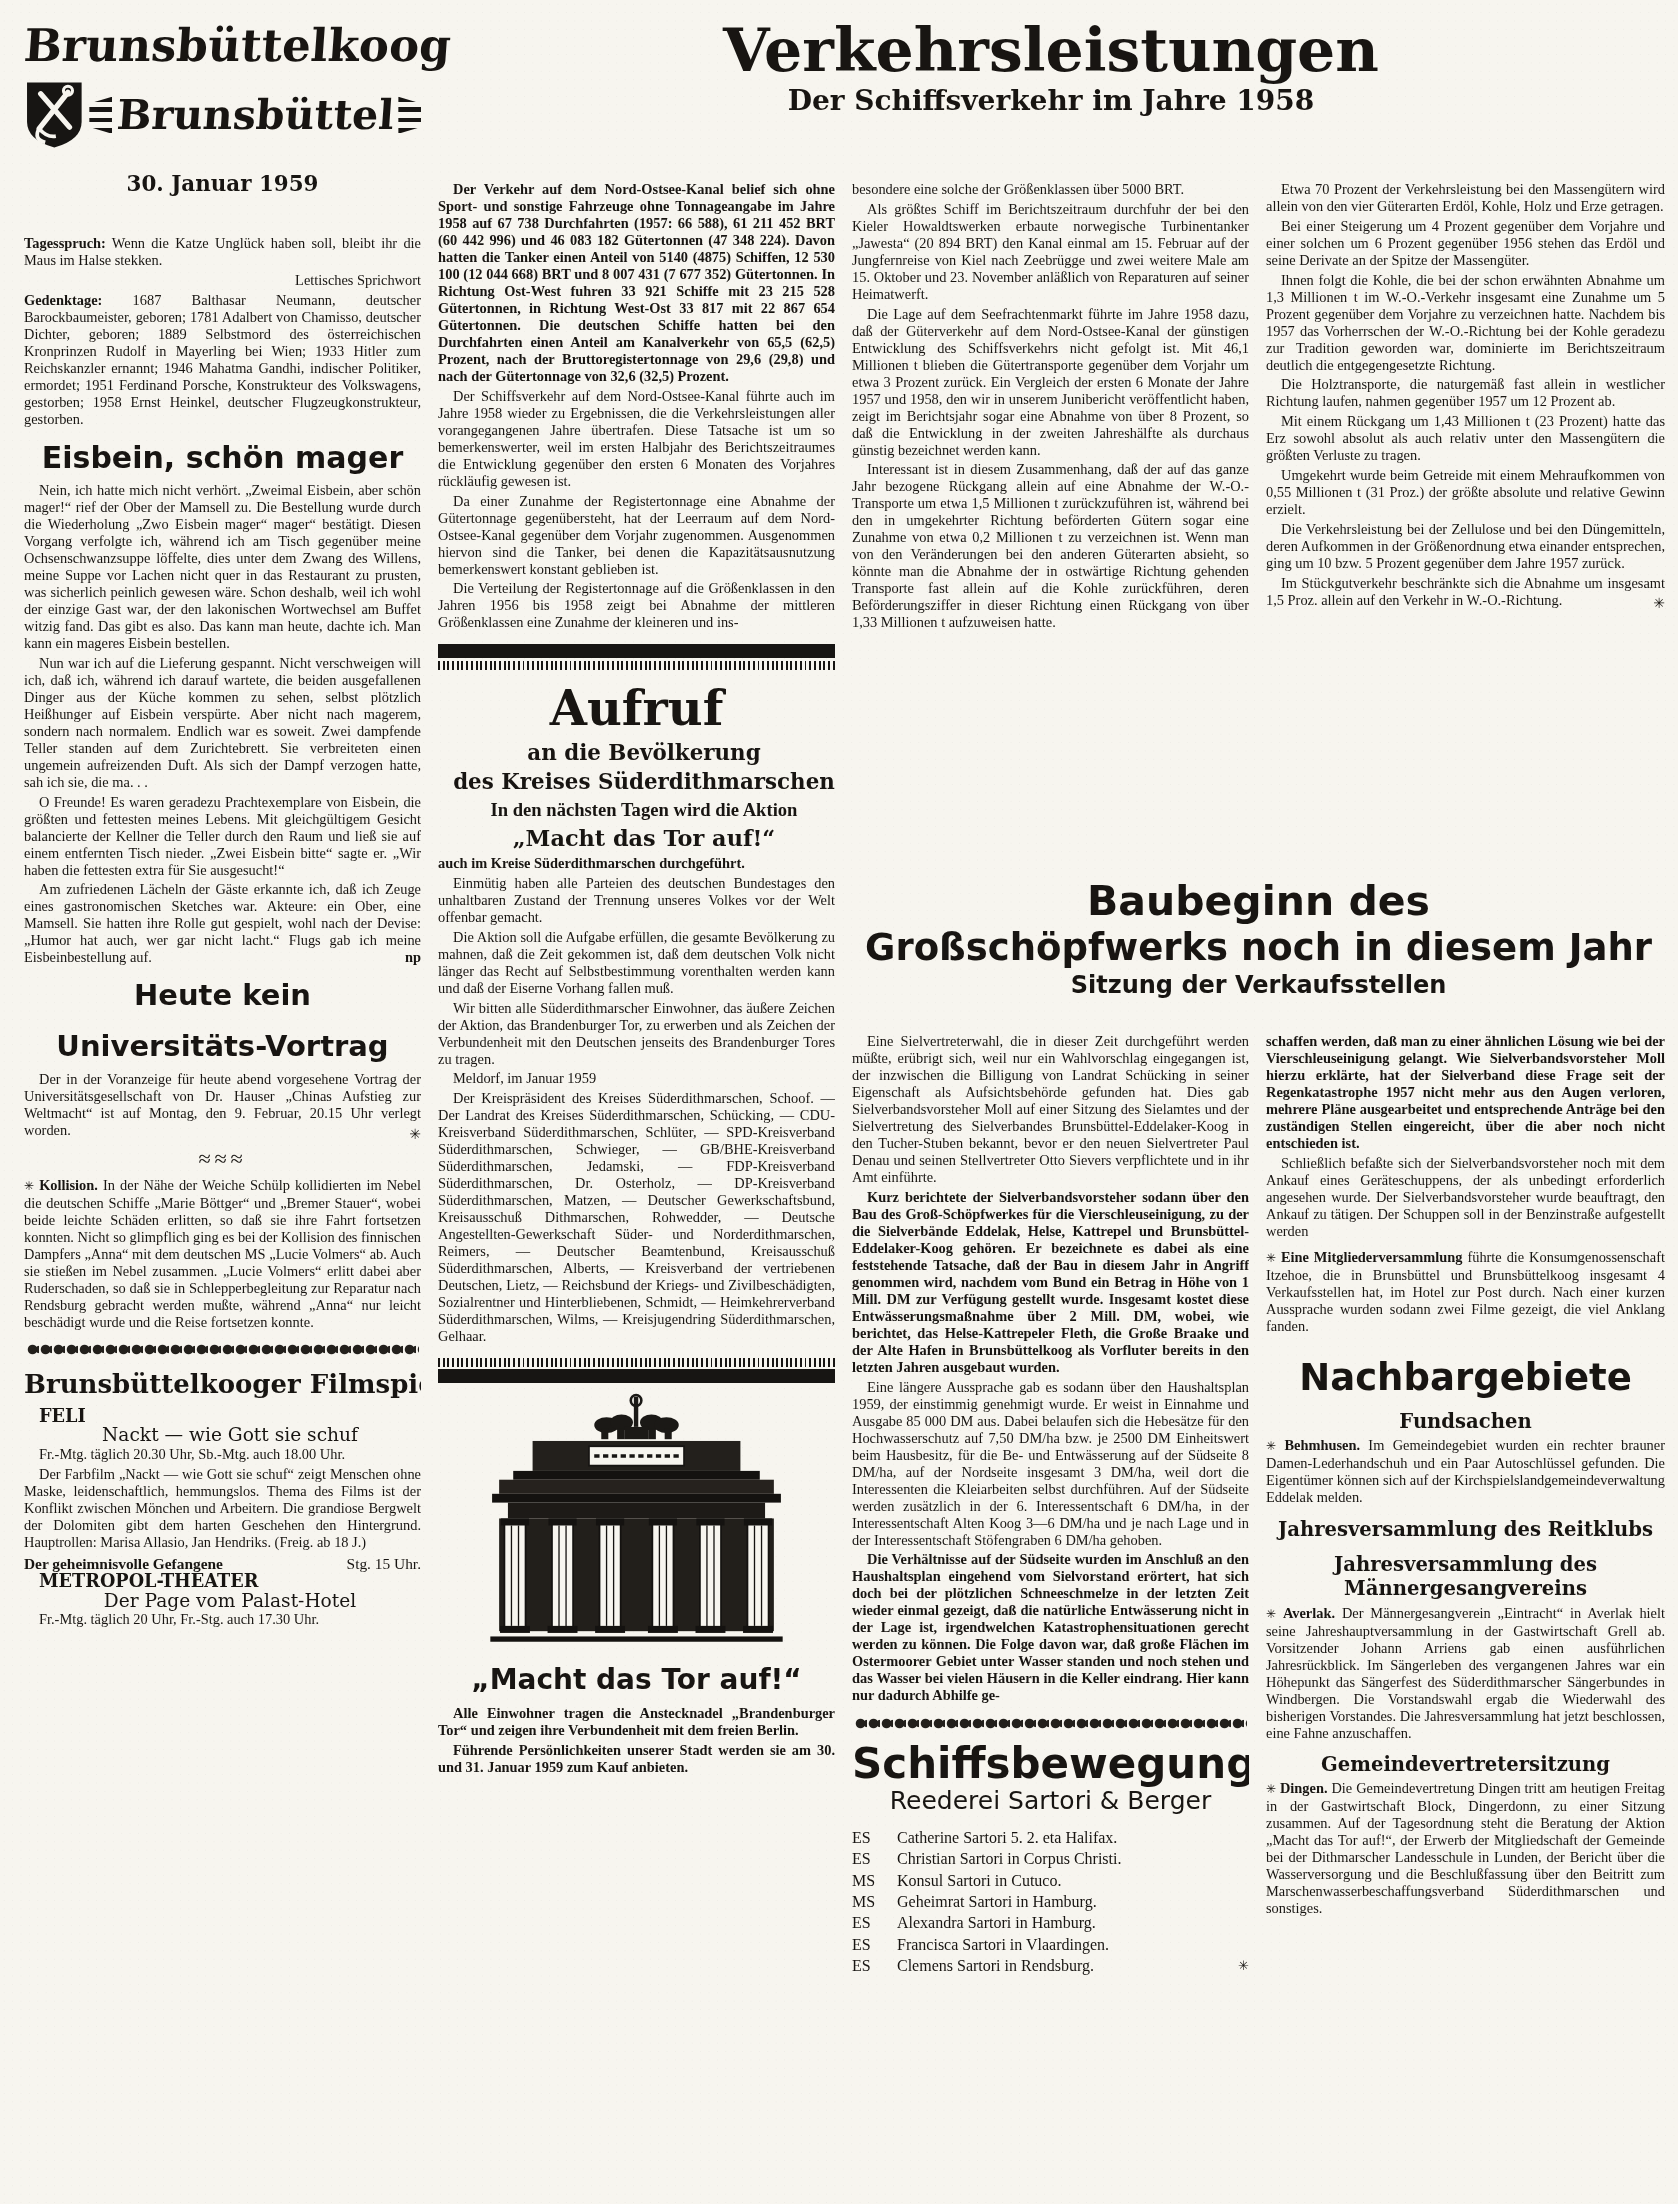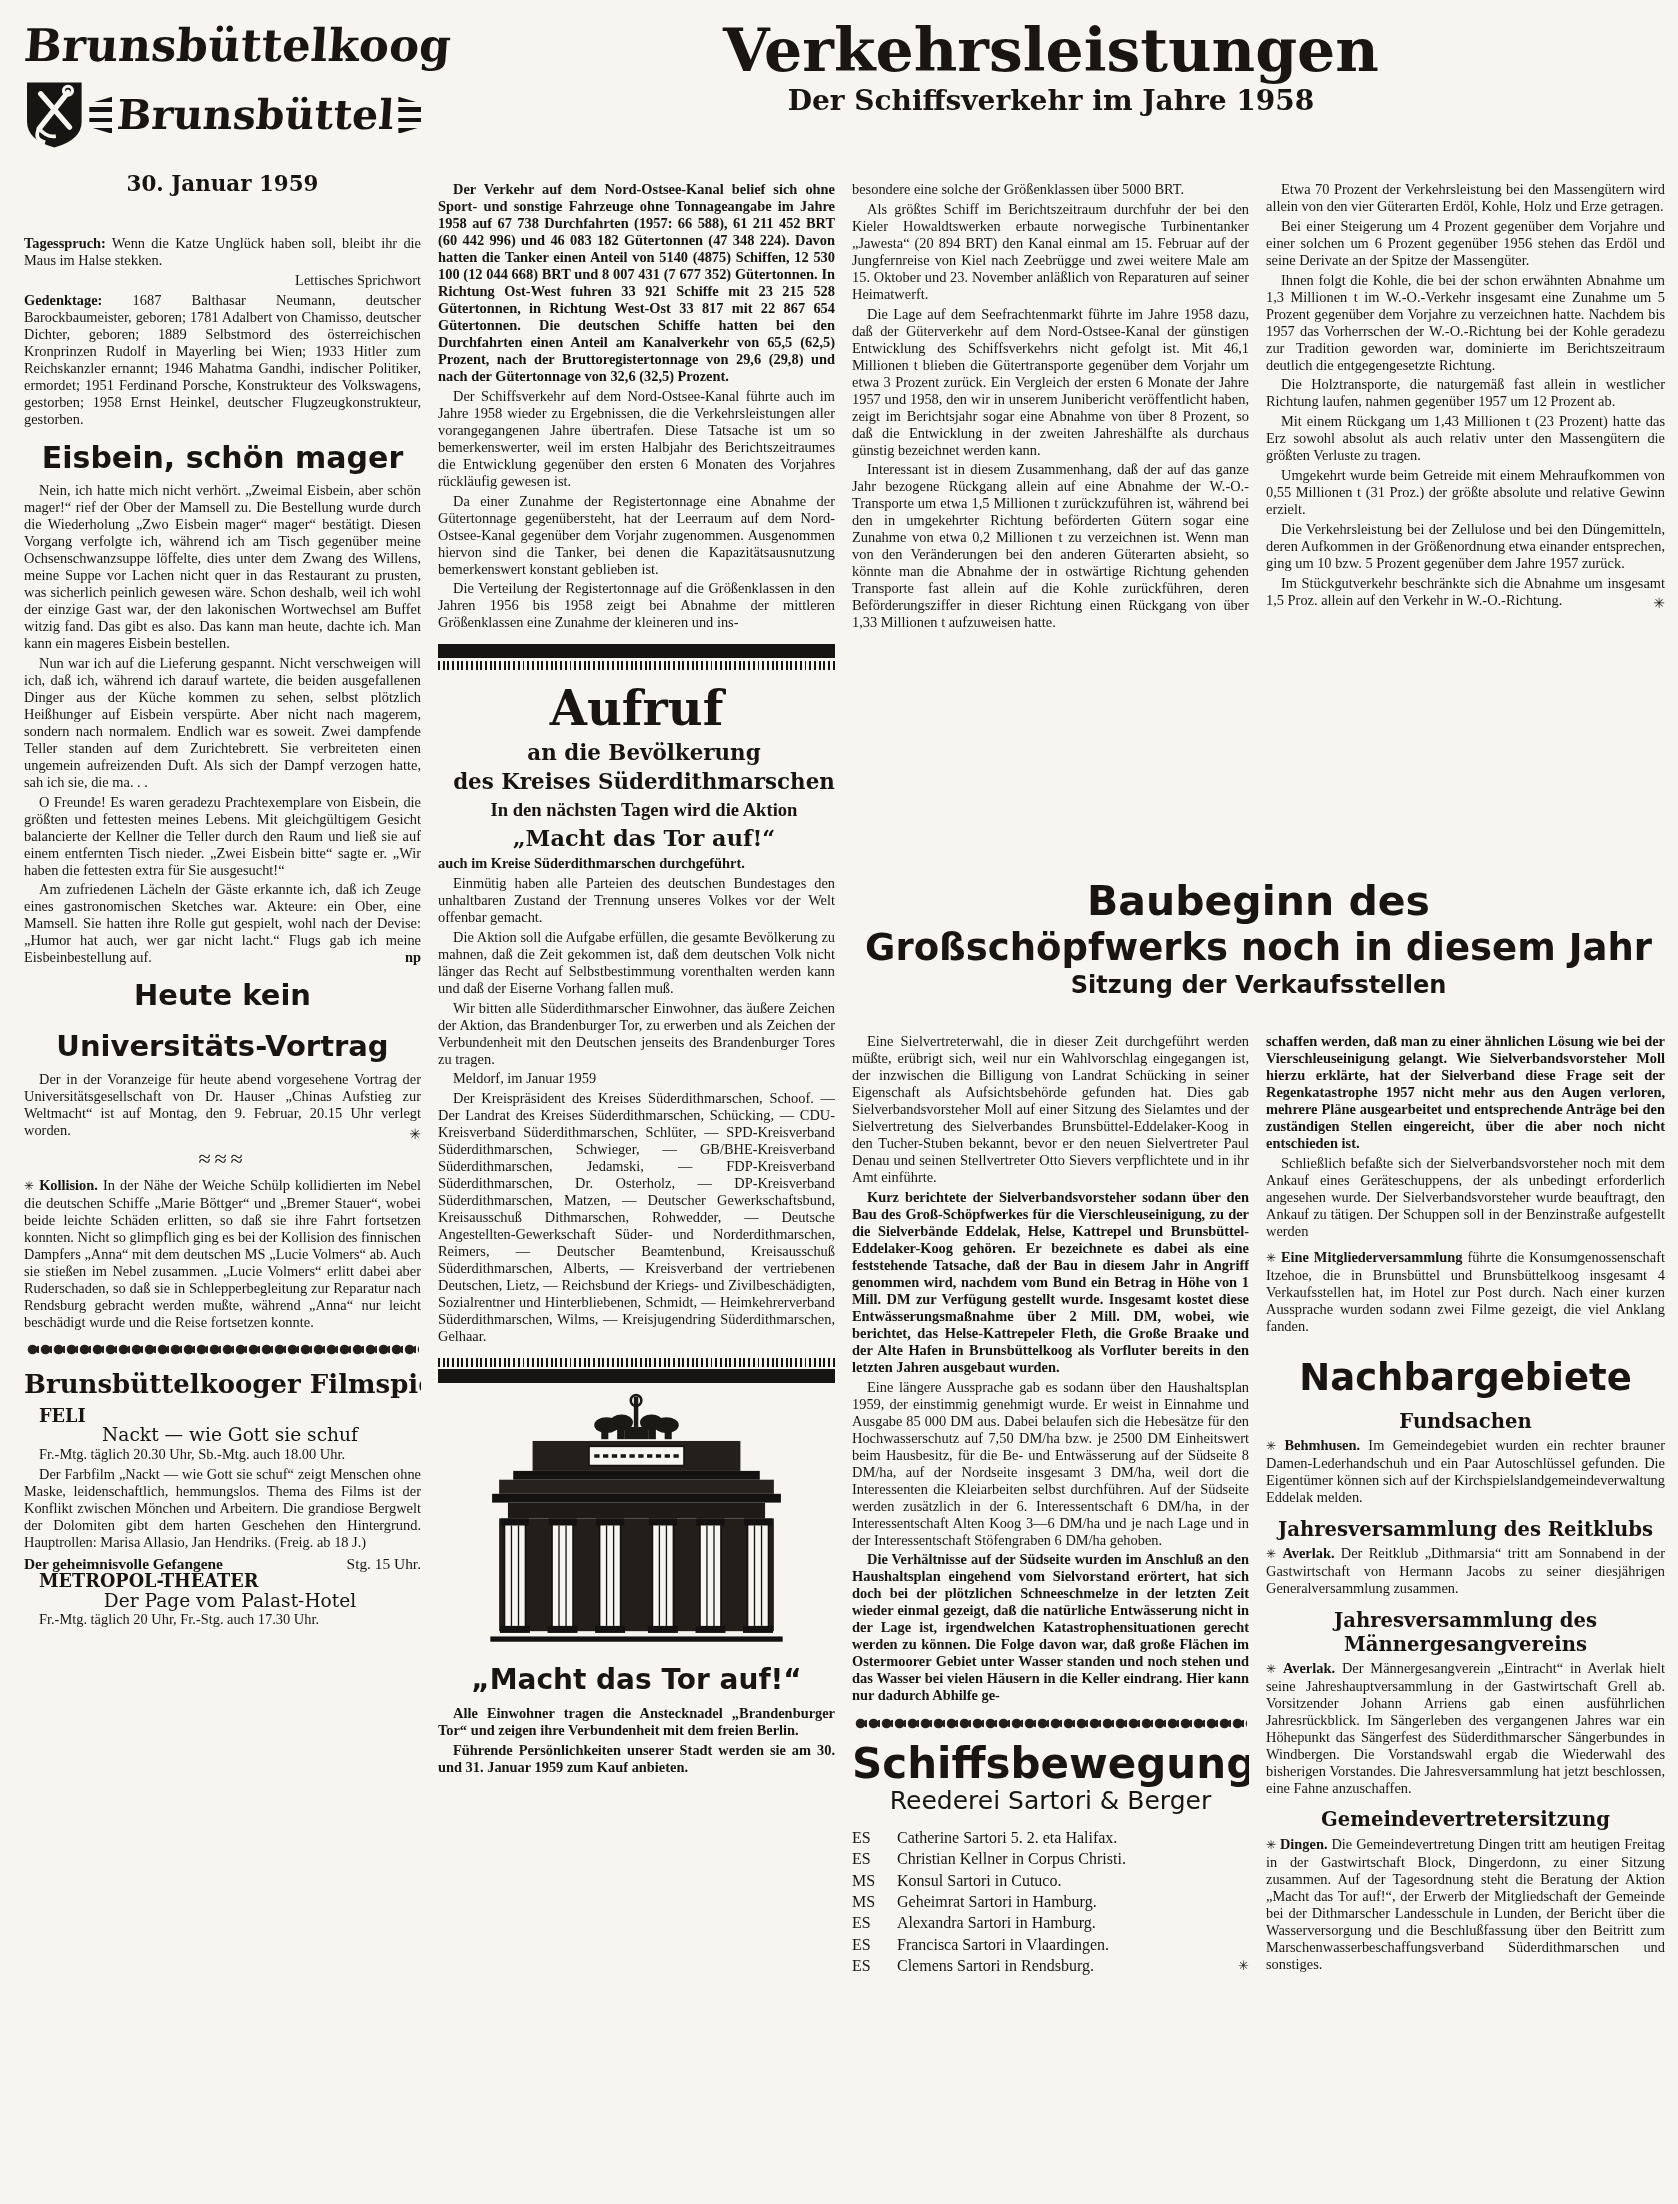--- a/index.html
+++ b/index.html
@@ -257,21 +257,21 @@
     <div class="rope"></div>
 
     <h2 class="h-sans head-center schiff-h" style="margin-bottom:0;">Schiffsbewegungen</h2>
     <div class="schiff-sub">Reederei Sartori &amp; Berger</div>
     <div class="ship">
         <span class="pfx">ES</span>
         <span>Catherine Sartori 5. 2. eta Halifax.</span>
       </div>
     <div class="ship">
         <span class="pfx">ES</span>
-        <span>Christian Kellner in Corpus Christi.</span>
+        <span>Christian Sartori in Corpus Christi.</span>
       </div>
     <div class="ship">
         <span class="pfx">MS</span>
         <span>Konsul Sartori in Cutuco.</span>
       </div>
     <div class="ship">
         <span class="pfx">MS</span>
         <span>Geheimrat Sartori in Hamburg.</span>
       </div>
     <div class="ship">
@@ -305,21 +305,20 @@
     <p class="noind" style="font-weight:bold;">schaffen werden, daß man zu einer ähnlichen Lösung wie bei der Vierschleuseinigung gelangt. Wie Sielverbandsvorsteher Moll hierzu erklärte, hat der Sielverband diese Frage seit der Regenkatastrophe 1957 nicht mehr aus den Augen verloren, mehrere Pläne ausgearbeitet und entsprechende Anträge bei den zuständigen Stellen eingereicht, über die aber noch nicht entschieden ist.</p>
     <p>Schließlich befaßte sich der Sielverbandsvorsteher noch mit dem Ankauf eines Geräteschuppens, der als unbedingt erforderlich angesehen wurde. Der Sielverbandsvorsteher wurde beauftragt, den Ankauf zu tätigen. Der Schuppen soll in der Benzinstraße aufgestellt werden</p>
     <p class="noind" style="margin-top:9.3px;"><span class="mark">✳</span> <b>Eine Mitgliederversammlung</b> <span>führte die Konsumgenossenschaft Itzehoe, die in Brunsbüttel und Brunsbüttelkoog insgesamt 4 Verkaufsstellen hat, im Hotel zur Post durch. Nach einer kurzen Aussprache wurden sodann zwei Filme gezeigt, die viel Anklang fanden.</span></p>
 
     <h2 class="h-sans head-center nach-h" style="margin-top:20.5px;margin-bottom:1.9px;">Nachbargebiete</h2>
 
     <h3 class="h-serif sec-h">Fundsachen</h3>
     <p class="noind"><span class="mark">✳</span> <b>Behmhusen.</b> <span>Im Gemeindegebiet wurden ein rechter brauner Damen-Lederhandschuh und ein Paar Autoschlüssel gefunden. Die Eigentümer können sich auf der Kirchspielslandgemeindeverwaltung Eddelak melden.</span></p>
 
     <h3 class="h-serif sec-h">Jahresversammlung des Reitklubs</h3>
-    <p class="noind"><span class="mark">✳</span> <b>Averlak.</b> <span>Der Reitklub „Dithmarsia“ tritt am Sonnabend in der Gastwirtschaft von Hermann Jacobs zu seiner diesjährigen Generalversammlung zusammen.</span></p>
 
     <h3 class="h-serif sec-h">Jahresversammlung des Männergesangvereins</h3>
     <p class="noind"><span class="mark">✳</span> <b>Averlak.</b> <span>Der Männergesangverein „Eintracht“ in Averlak hielt seine Jahreshauptversammlung in der Gastwirtschaft Grell ab. Vorsitzender Johann Arriens gab einen ausführlichen Jahresrückblick. Im Sängerleben des vergangenen Jahres war ein Höhepunkt das Sängerfest des Süderdithmarscher Sängerbundes in Windbergen. Die Vorstandswahl ergab die Wiederwahl des bisherigen Vorstandes. Die Jahresversammlung hat jetzt beschlossen, eine Fahne anzuschaffen.</span></p>
 
     <h3 class="h-serif sec-h">Gemeindevertretersitzung</h3>
     <p class="noind"><span class="mark">✳</span> <b>Dingen.</b> <span>Die Gemeindevertretung Dingen tritt am heutigen Freitag in der Gastwirtschaft Block, Dingerdonn, zu einer Sitzung zusammen. Auf der Tagesordnung steht die Beratung der Aktion „Macht das Tor auf!“, der Erwerb der Mitgliedschaft der Gemeinde bei der Dithmarscher Landesschule in Lunden, der Bericht über die Wasserversorgung und die Beschlußfassung über den Beitritt zum Marschenwasserbeschaffungsverband Süderdithmarschen und sonstiges.</span></p>
   </section>
 
 </div>
 

